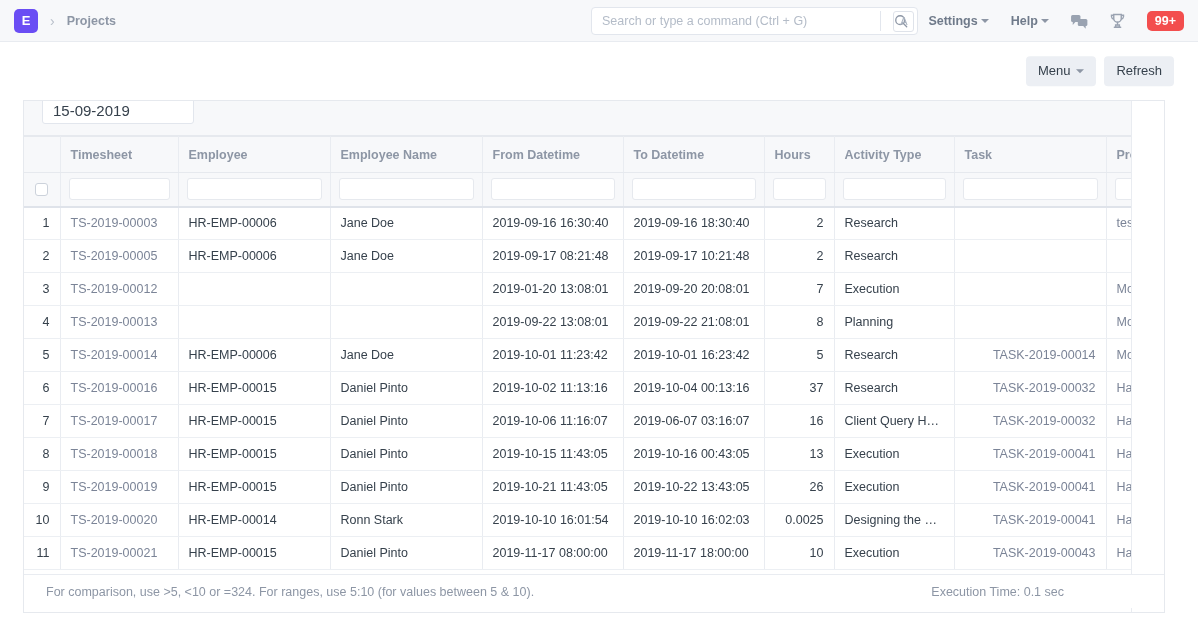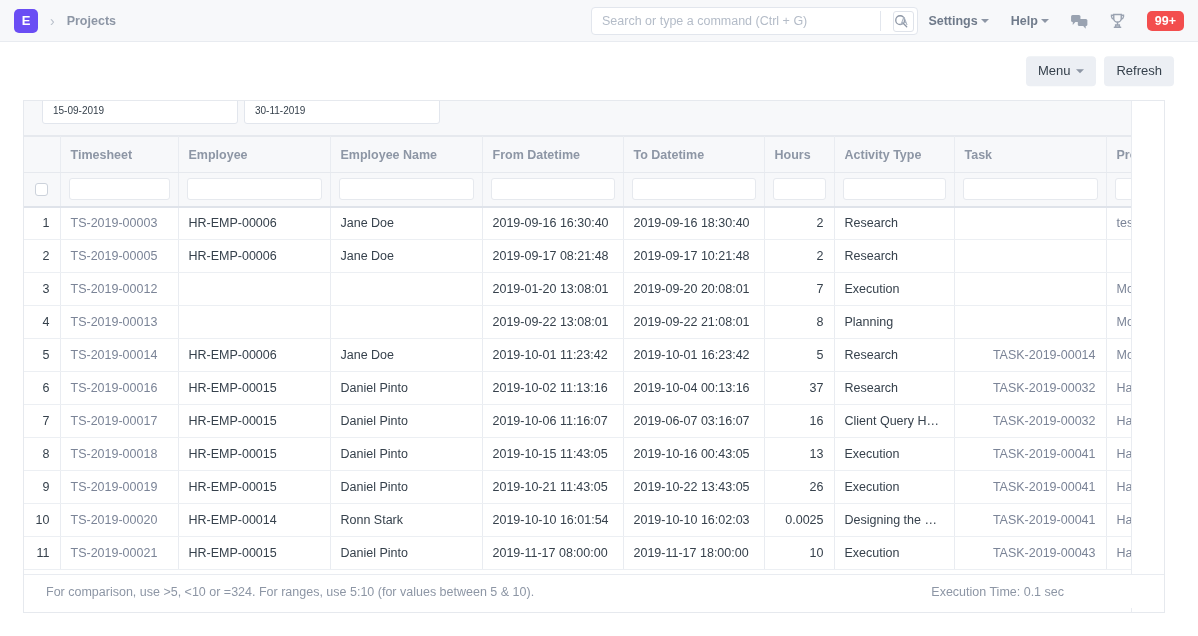--- a/index.html
+++ b/index.html
@@ -156,30 +156,30 @@
   .filter-area {
     background: #f7f8fa;
     height: 35px;
     border-bottom: 1px solid #e6e9ee;
     display: flex;
     align-items: flex-start;
     padding-left: 18px;
     overflow: hidden;
   }
   .filter-field {
-    width: 196px;
+    width: 152px;
     height: 27px;
     margin-top: -4px;
-    margin-right: 6px;
+    margin-right: 12px;
     background: #fff;
     border: 1px solid #e2e6ed;
     border-radius: 3px;
     display: flex; align-items: center;
     padding: 0 10px;
-    font-size: 10px;
+    font-size: 15px;
     color: #36414c;
   }
 
   .grid-scroll {
     width: 100%;
     height: 478px;
     overflow: hidden;
     position: relative;
   }
   table.dt {
@@ -349,21 +349,20 @@
       <i class="caret-dn"></i>
     </button>
     <button class="btn-sec">Refresh</button>
   </div>
 </div>
 
 <div class="report-wrap">
 
   <div class="filter-area">
     <div class="filter-field">15-09-2019</div>
-    <div class="filter-field">30-11-2019</div>
   </div>
 
   <div class="grid-scroll">
     <table class="dt">
       <colgroup>
         <col class="c-idx">
           <col class="c-ts">
           <col class="c-emp">
           <col class="c-empn">
         <col class="c-from">

